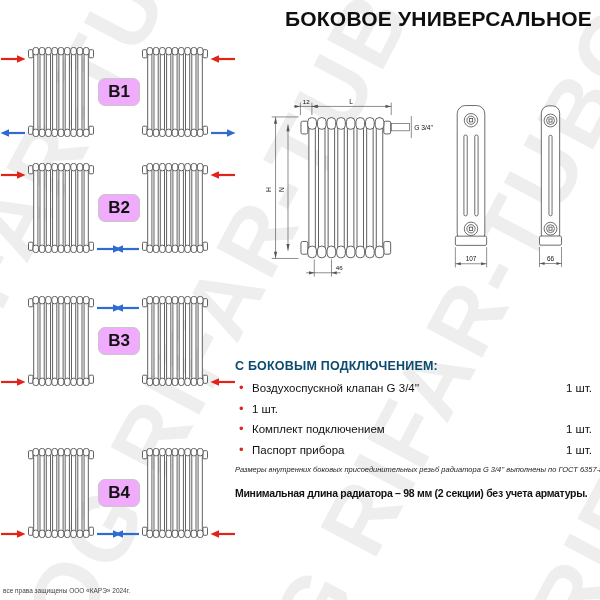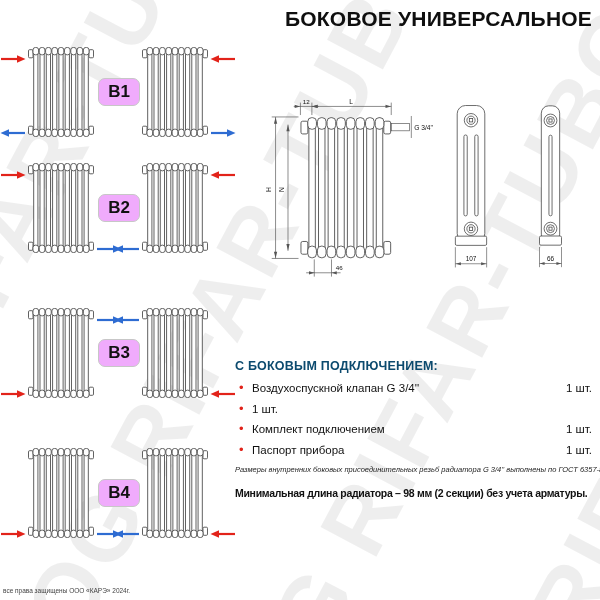--- a/index.html
+++ b/index.html
@@ -213,21 +213,21 @@
             <rect x="61.35" y="91.3" width="6.3" height="8.2" rx="2.8" fill="#fff" stroke="#4f4f4f" stroke-width="0.9" vector-effect="non-scaling-stroke"></rect>
           </svg><div class="arrow" style="left: 68px; top: 3px;"><svg width="26" height="10" viewBox="0 0 26 10">
               <line x1="25" y1="5" x2="8" y2="5" stroke="#e2231a" stroke-width="2.2"></line>
               <polygon points="9,1.2 0.5,5 9,8.8" fill="#e2231a"></polygon>
             </svg></div><div class="arrow" style="left: -28px; top: 77px;"><svg width="26" height="10" viewBox="0 0 26 10">
               <line x1="25" y1="5" x2="8" y2="5" stroke="#2e6cd2" stroke-width="2.2"></line>
               <polygon points="9,1.2 0.5,5 9,8.8" fill="#2e6cd2"></polygon>
             </svg></div></div>
         <div class="scheme-label">B2</div>
       </div>
-      <div class="scheme-row" style="top: 306px; text-decoration: underline;">
+      <div class="scheme-row" style="top: 294px; text-decoration: underline;">
         <div class="rad" style="left: 28px;"><svg viewBox="0 0 73 100" width="66" height="90">
             <rect x="0.4" y="3" width="5" height="9" rx="1.2" fill="#fff" stroke="#4f4f4f" stroke-width="0.9" vector-effect="non-scaling-stroke"></rect>
             <rect x="0.4" y="88" width="5" height="9" rx="1.2" fill="#fff" stroke="#4f4f4f" stroke-width="0.9" vector-effect="non-scaling-stroke"></rect>
             <rect x="67.6" y="3" width="5" height="9" rx="1.2" fill="#fff" stroke="#4f4f4f" stroke-width="0.9" vector-effect="non-scaling-stroke"></rect>
             <rect x="67.6" y="88" width="5" height="9" rx="1.2" fill="#fff" stroke="#4f4f4f" stroke-width="0.9" vector-effect="non-scaling-stroke"></rect>
             <rect x="6.15" y="5" width="4.7" height="90" rx="2" fill="#fff" stroke="#4f4f4f" stroke-width="0.9" vector-effect="non-scaling-stroke"></rect>
             <rect x="5.35" y="0.5" width="6.3" height="8.2" rx="2.8" fill="#fff" stroke="#4f4f4f" stroke-width="0.9" vector-effect="non-scaling-stroke"></rect>
             <rect x="5.35" y="91.3" width="6.3" height="8.2" rx="2.8" fill="#fff" stroke="#4f4f4f" stroke-width="0.9" vector-effect="non-scaling-stroke"></rect>
             <rect x="13.15" y="5" width="4.7" height="90" rx="2" fill="#fff" stroke="#4f4f4f" stroke-width="0.9" vector-effect="non-scaling-stroke"></rect>
             <rect x="12.35" y="0.5" width="6.3" height="8.2" rx="2.8" fill="#fff" stroke="#4f4f4f" stroke-width="0.9" vector-effect="non-scaling-stroke"></rect>

